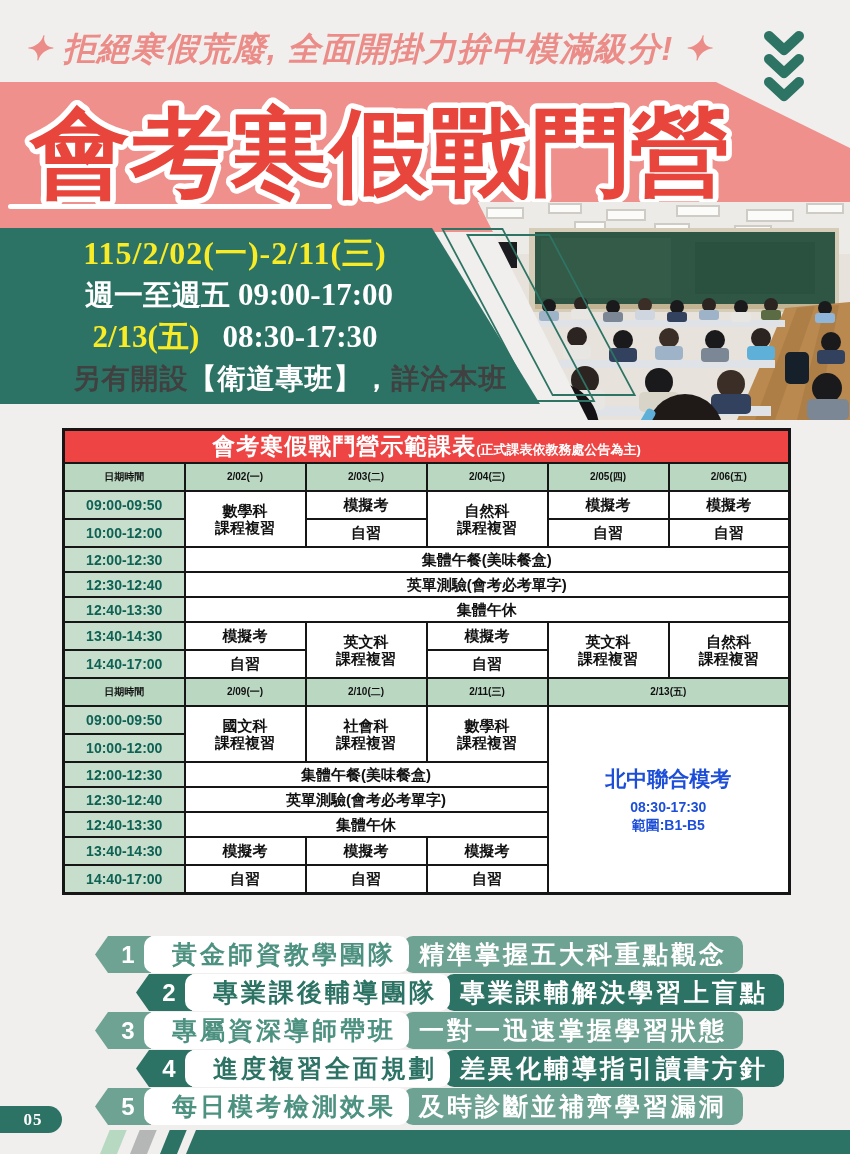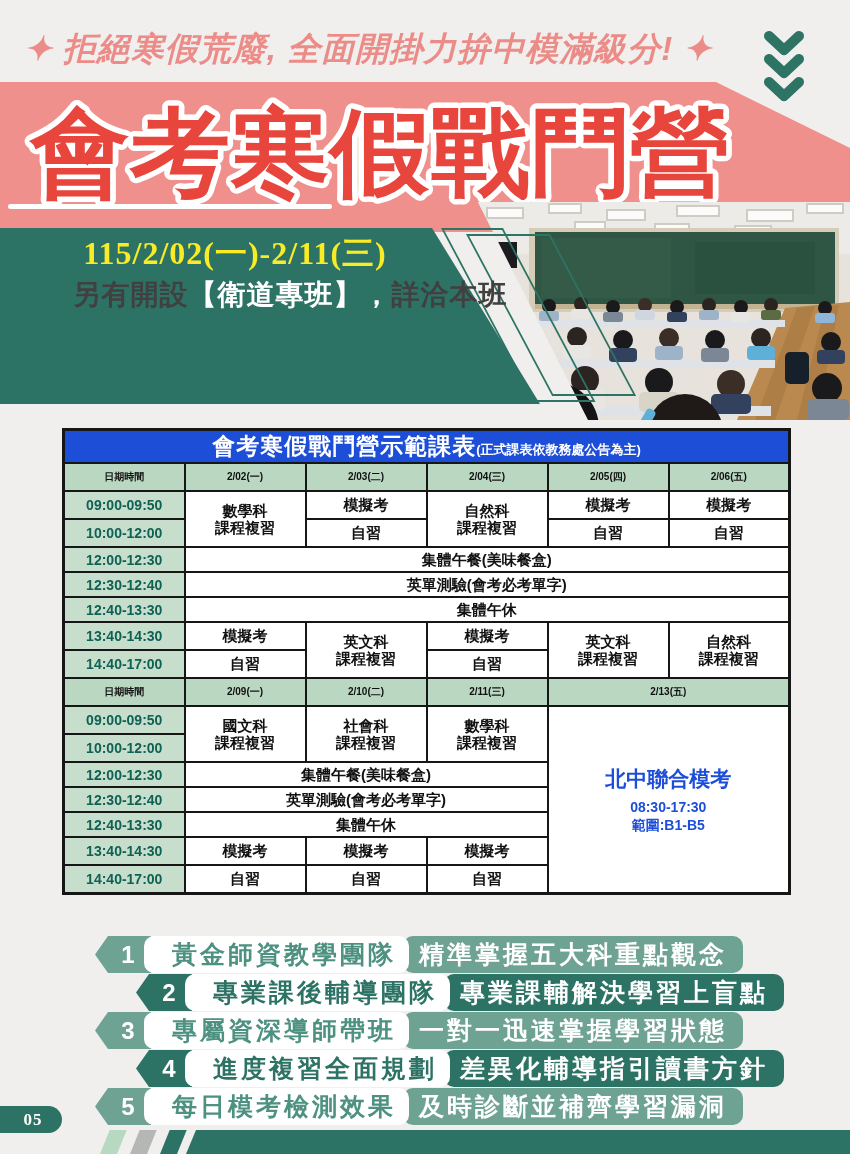--- a/index.html
+++ b/index.html
@@ -44,21 +44,21 @@
   .ln3 .yel{color:#f9ec26;}
   .ln4{width:580px;font-size:28px;letter-spacing:1px;}
   .ln4 .yel{color:#404040;}
   
   table.sched{
     position:absolute;top:428px;left:62px;width:728px;
     border-collapse:collapse;table-layout:fixed;
     border:3px solid #161616;
   }
   table.sched td{border:2px solid #161616;text-align:center;vertical-align:middle;padding:0;}
-  tr.titlebar td{background:#1d4ed8;color:#fff;height:30px;font-weight:700;}
+  tr.titlebar td{background:#ef4444;color:#fff;height:30px;font-weight:700;}
   tr.titlebar .big{font-size:23px;letter-spacing:1px;}
   tr.titlebar .small{font-size:13px;}
   tr.hdr td{background:#bad7c2;color:#101010;font-weight:700;font-size:10px;height:26px;}
   td.time{background:#c7decd;color:#0f6153;font-weight:700;font-size:14px;}
   td.body{background:#fff;color:#111;font-weight:700;font-size:15px;white-space:pre-line;line-height:1.15;}
   tr.r28{height:28px;} tr.r25{height:25px;}
   td.bigcell{background:#fff;color:#1d4ed8;font-weight:700;}
   td.bigcell .t1{font-size:21px;margin-bottom:5px;}
   td.bigcell .t2,td.bigcell .t3{font-size:14px;line-height:1.3;}
   
@@ -224,20 +224,28 @@
     <circle cx="240" cy="230" r="38" fill="#1f1a18"></circle>
     <rect x="196" y="206" width="10" height="26" rx="4" fill="#5fb0d8" transform="rotate(30 201 219)"></rect>
   </svg>
 
   <div class="deco-para p1"></div>
   <div class="deco-para p2"></div>
 
   <div class="info-box"></div>
   <div class="info-lines">
     <div class="ln ln1">115/2/02(一)-2/11(三)</div>
+    <div class="ln ln2">
+      <span>週一至週五</span>
+      <span class="num">09:00-17:00</span>
+    </div>
+    <div class="ln ln3">
+      <span class="yel">2/13(五)</span>&nbsp;&nbsp;
+      <span>08:30-17:30</span>
+    </div>
     <div class="ln ln4">
       <span class="yel">另有開設</span><span>【衛道專班】，</span><span class="yel">詳洽本班</span>
     </div>
   </div>
 
   <table class="sched">
     <colgroup>
         <col style="width:121px">
         <col style="width:121px">
         <col style="width:121px">

